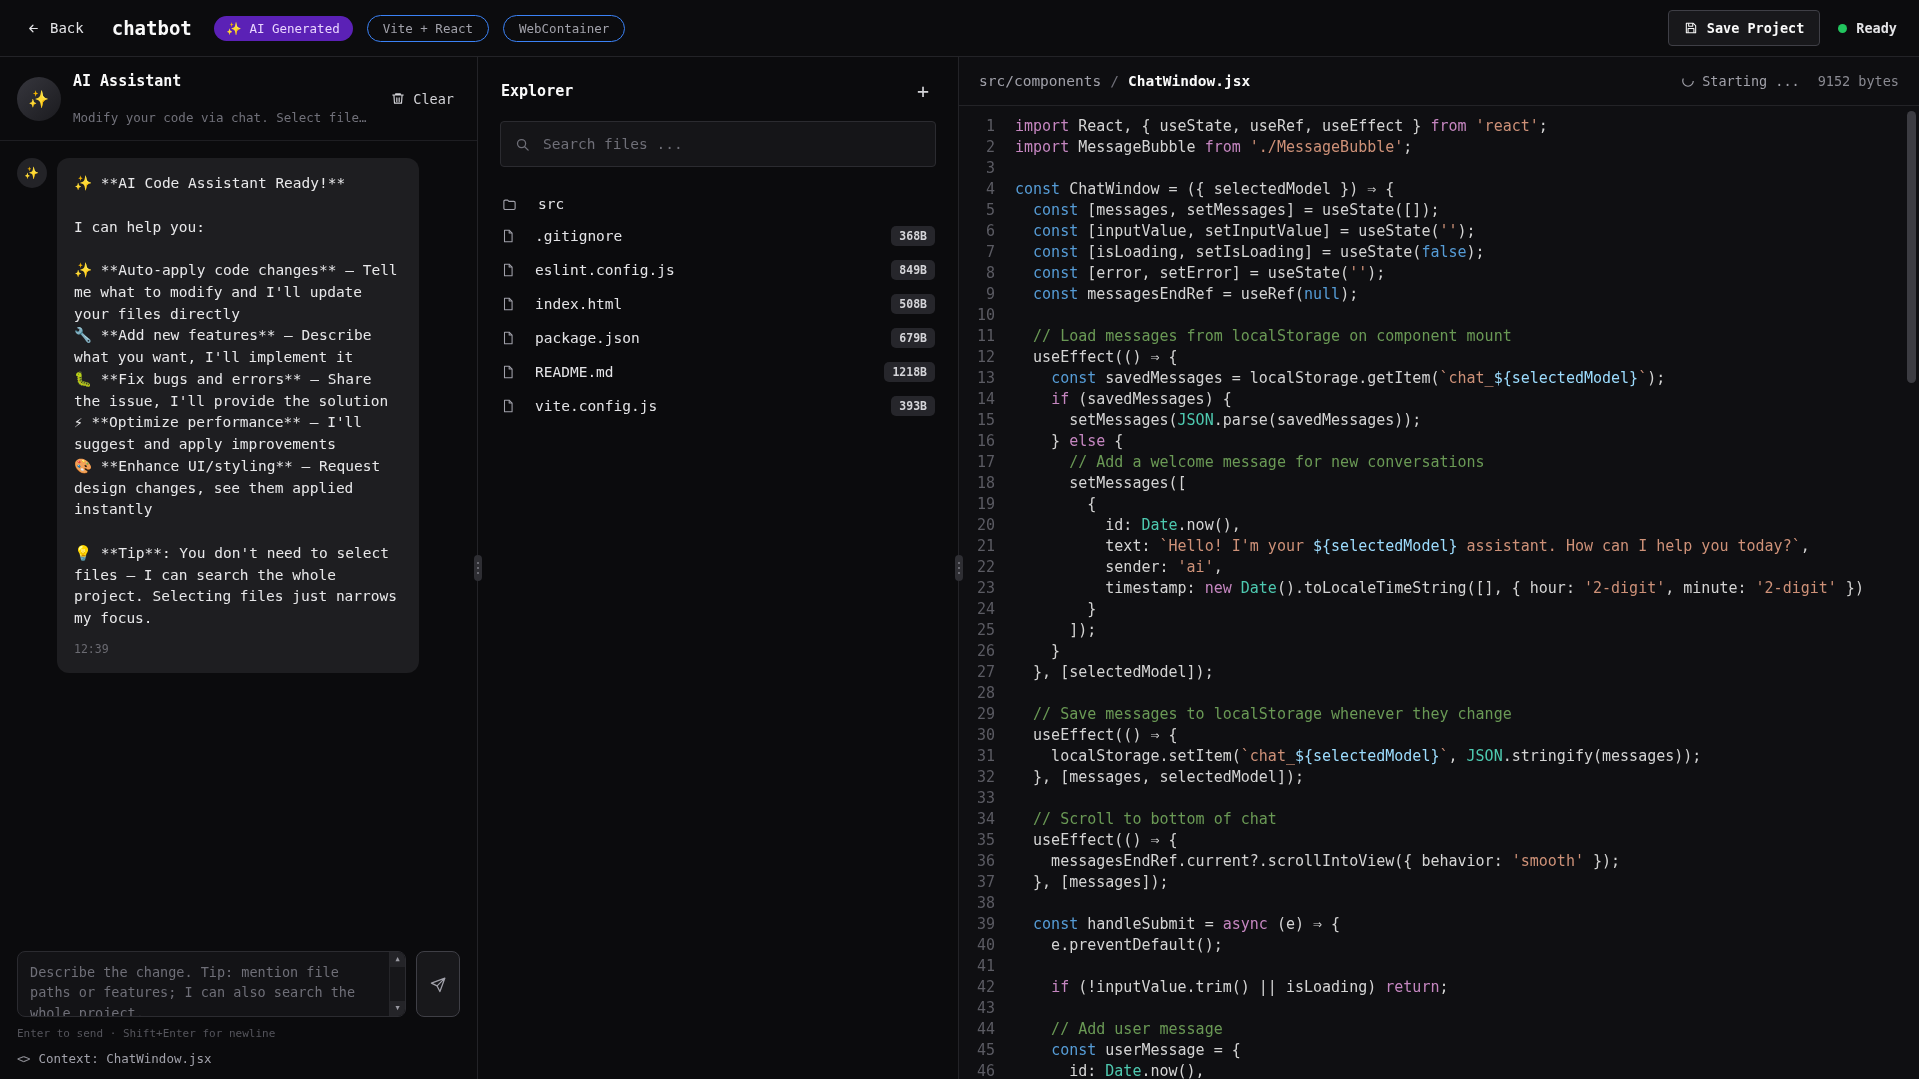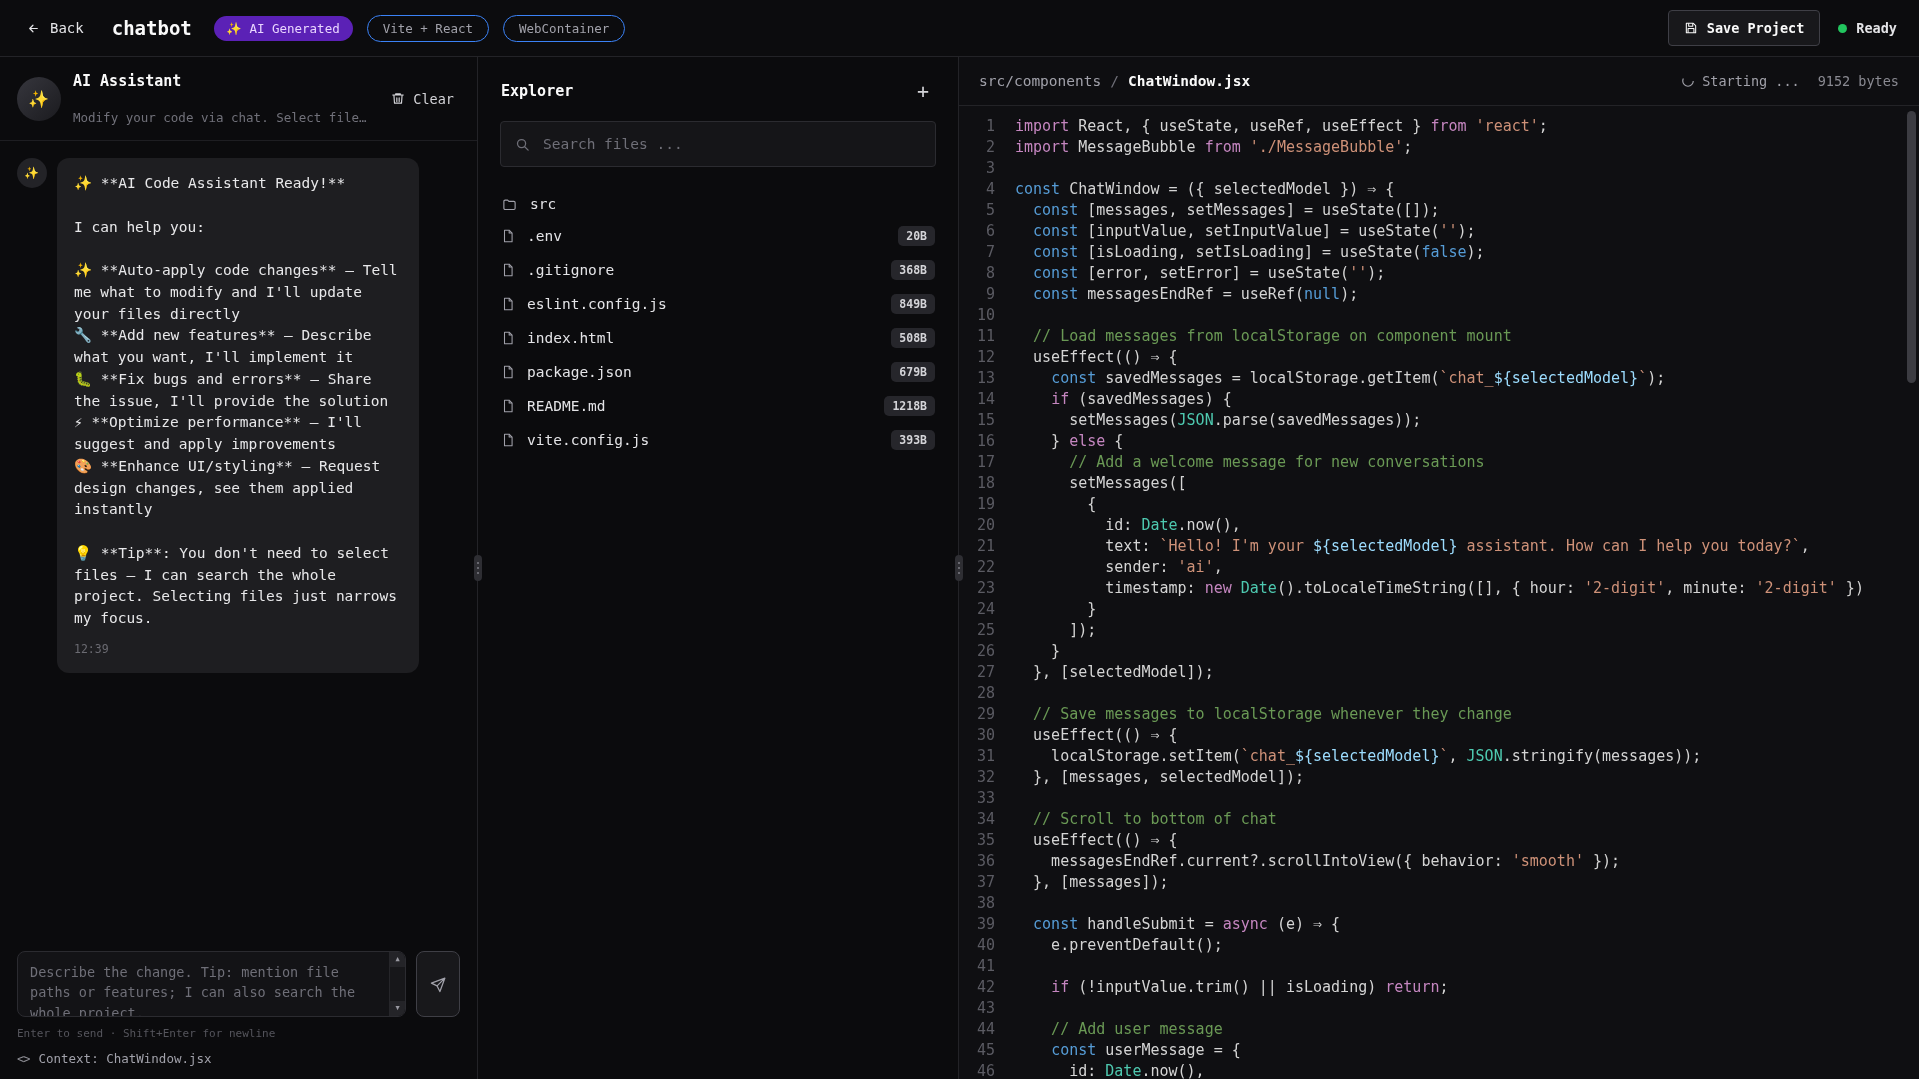--- a/index.html
+++ b/index.html
@@ -137,21 +137,21 @@
     display: flex; align-items: center; gap: 11px;
     background: #151518; border: 1px solid #2b2b30; border-radius: 4px;
     padding: 0 14px; color: #6f6f78;
   }
   .search-input {
     flex: 1; background: transparent; border: none; outline: none;
     color: #e4e4e7; font: 14.5px "DejaVu Sans Mono", monospace;
   }
   .file-list { margin-top: 22px; padding: 0 12px; }
   .file-row {
-    display: flex; align-items: center; gap: 12px;
+    display: flex; align-items: center; gap: 20px;
     padding: 7px 11px; border-radius: 6px; font-size: 14.5px; color: #e4e4e7;
   }
   .f-icon { display: flex; align-items: center; color: #a1a1aa; }
   .f-size {
     margin-left: auto; background: #26262b; border-radius: 5px;
     padding: 3px 8px; font-size: 11.5px; font-weight: bold; color: #d4d4d8;
   }
 
   
   .editor { flex: 1; min-width: 0; display: flex; flex-direction: column; background: #0f0f12; position: relative; }
@@ -311,30 +311,20 @@
       <input class="search-input" data-interactable="true" placeholder="Search files ..." style="">
     </div>
     <div class="file-list" data-interactable="false">
         <div class="file-row" data-interactable="true">
           <span class="f-icon" data-interactable="false">
             <svg width="17" height="15" viewBox="0 0 24 24" fill="none" stroke="currentColor" stroke-width="1.8" stroke-linejoin="round">
               <path d="M3 7a2 2 0 0 1 2-2h4l2 2h8a2 2 0 0 1 2 2v9a2 2 0 0 1-2 2H5a2 2 0 0 1-2-2z"></path>
             </svg>
           </span>
           <span class="f-name" data-interactable="false">src</span>
-        </div>
-        <div class="file-row" data-interactable="true">
-          <span class="f-icon" data-interactable="false">
-            <svg width="14" height="16" viewBox="0 0 24 24" fill="none" stroke="currentColor" stroke-width="1.8" stroke-linejoin="round">
-              <path d="M6 2h8l5 5v15H6z"></path>
-              <path d="M14 2v5h5"></path>
-            </svg>
-          </span>
-          <span class="f-name" data-interactable="false">.env</span>
-          <span class="f-size" data-interactable="false">20B</span>
         </div>
         <div class="file-row" data-interactable="true">
           <span class="f-icon" data-interactable="false">
             <svg width="14" height="16" viewBox="0 0 24 24" fill="none" stroke="currentColor" stroke-width="1.8" stroke-linejoin="round">
               <path d="M6 2h8l5 5v15H6z"></path>
               <path d="M14 2v5h5"></path>
             </svg>
           </span>
           <span class="f-name" data-interactable="false">.gitignore</span>
           <span class="f-size" data-interactable="false">368B</span>

